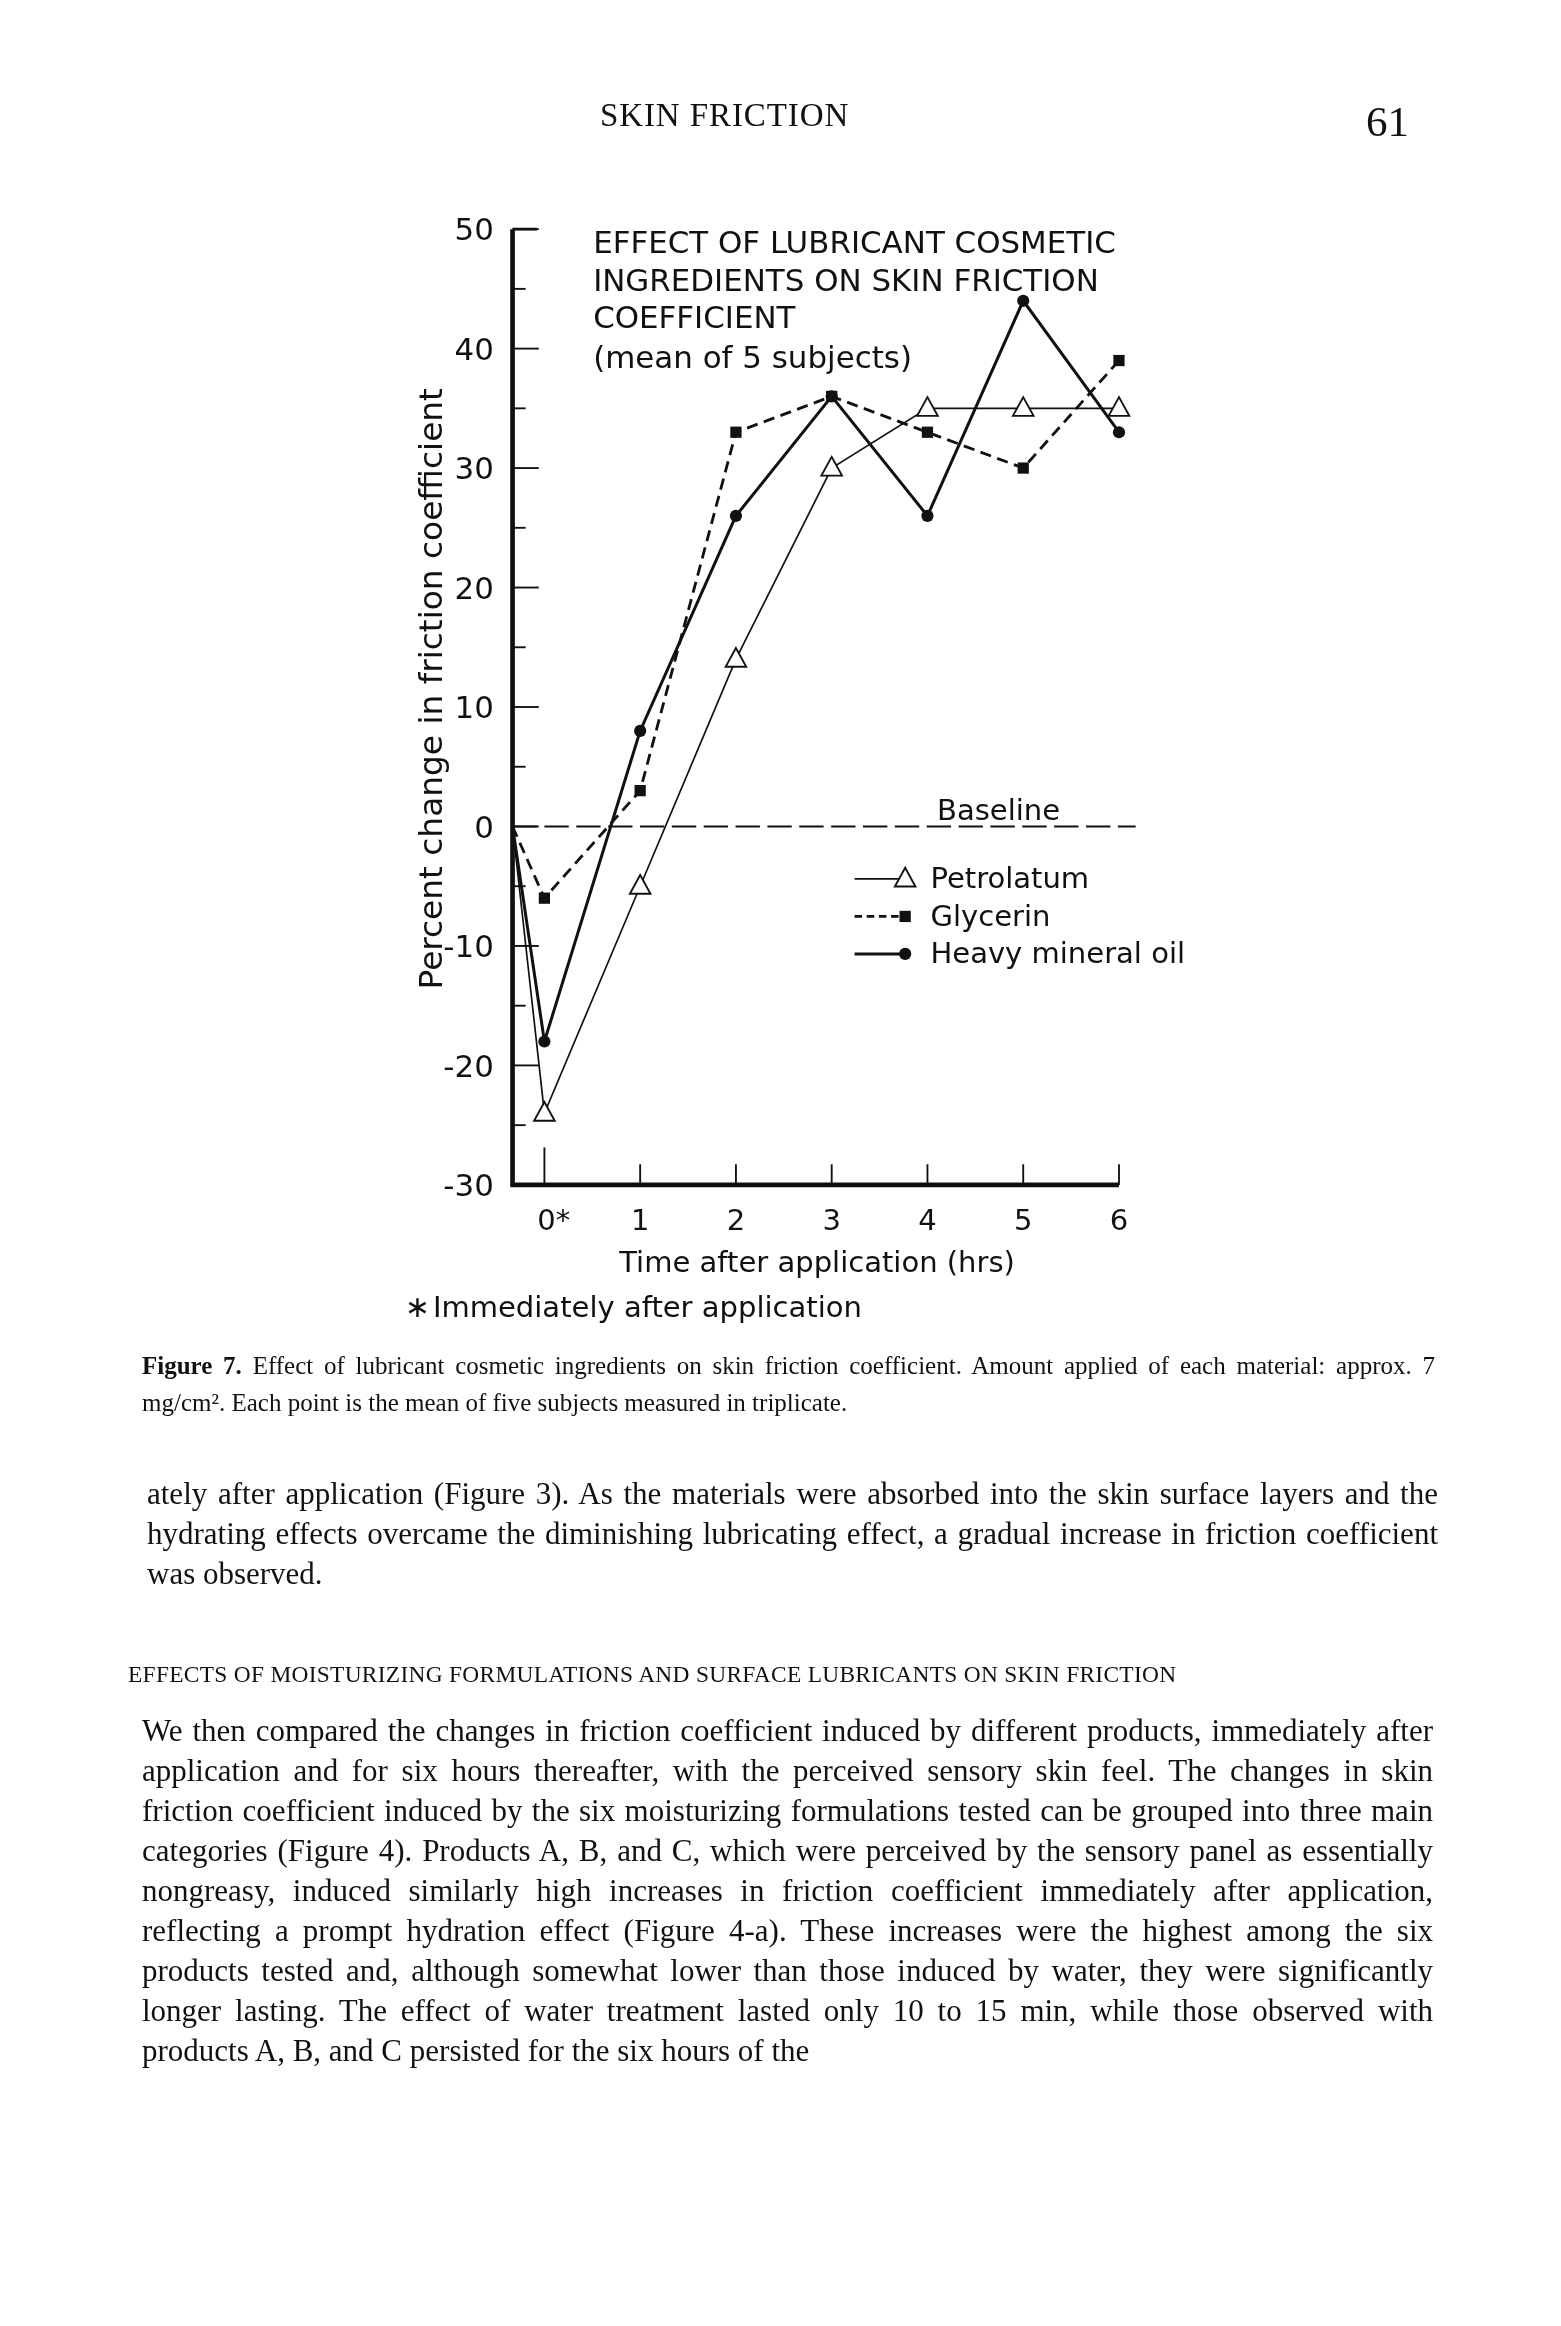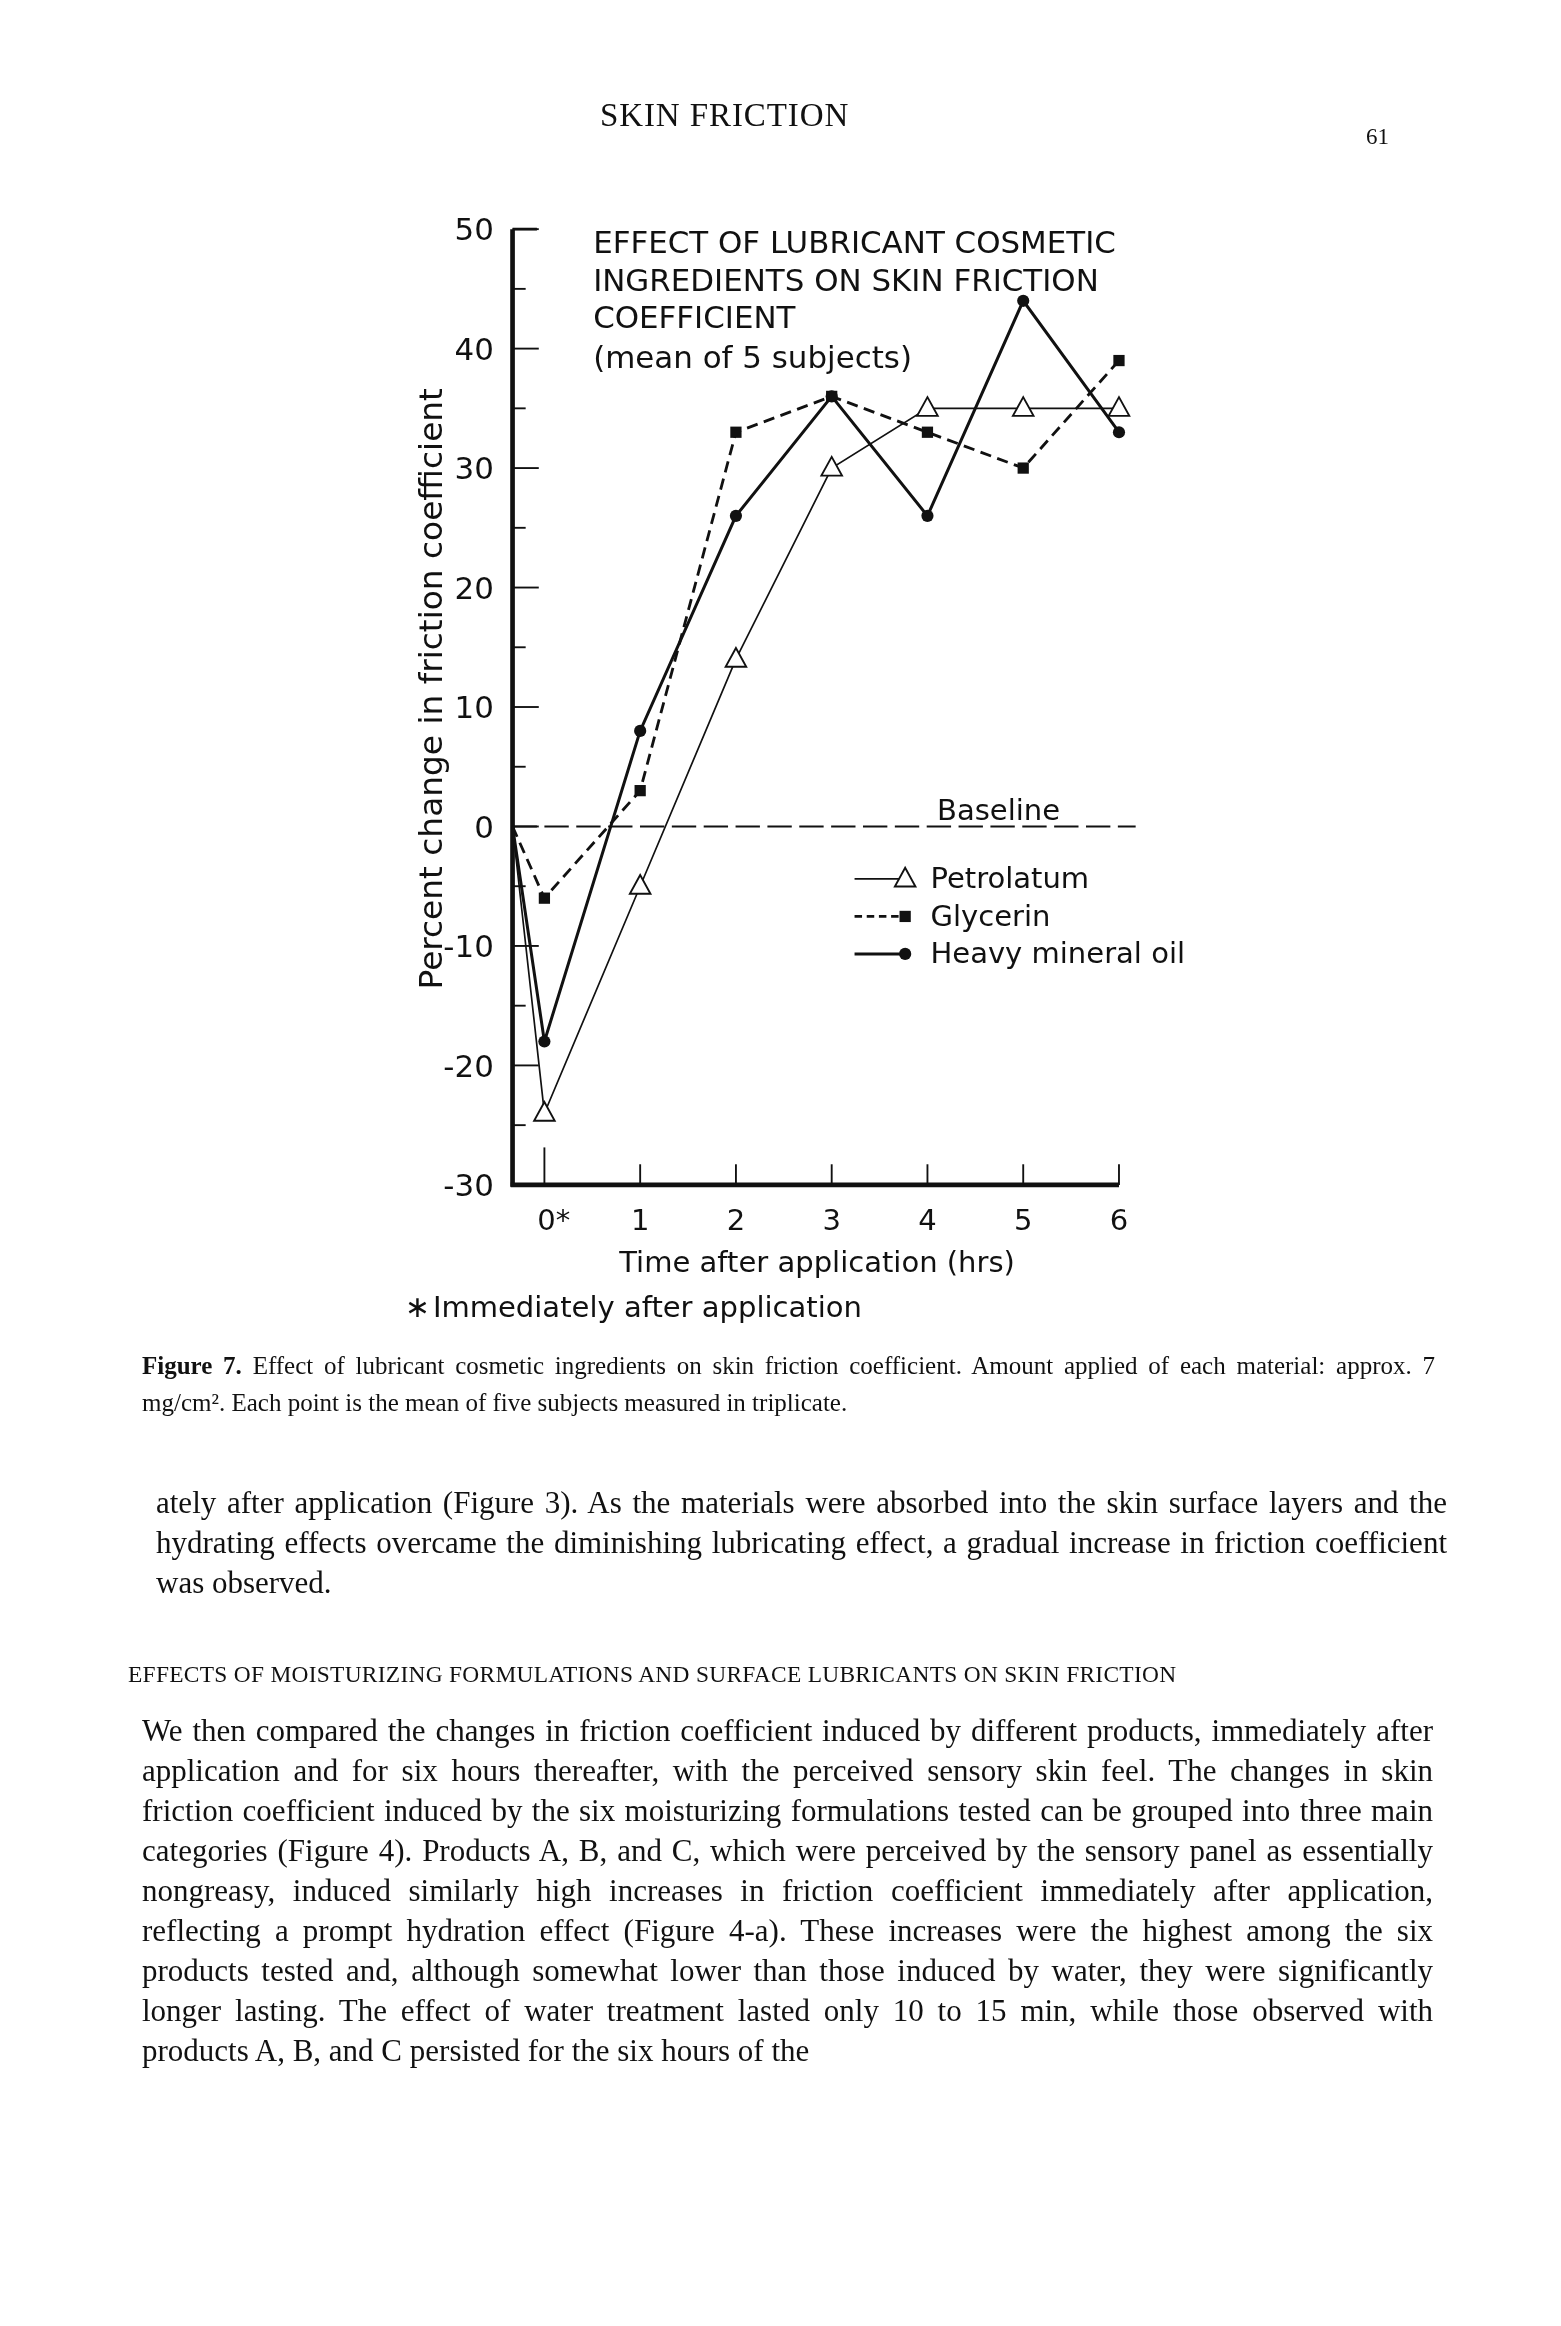--- a/index.html
+++ b/index.html
@@ -1,21 +1,21 @@
 <!DOCTYPE html>
 <html style="font-size:15px"><head>
 <meta charset="utf-8">
 <style>
   html, body { margin:0; padding:0; background:#ffffff; }
   body { width:1562px; height:2326px; position:relative; overflow:hidden; color:#111; }
   .abs { position:absolute; }
   .serif { font-family: "Liberation Serif", "DejaVu Serif", serif; }
   #running-head { left:0; top:97px; width:1562px; height:47px; }
   #running-title { position:absolute; left:600px; top:0; font-size:33px; letter-spacing:0.9px; }
-  #page-number { position:absolute; left:1366px; top:0; font-size:23px;margin-top:27px; }
+  #page-number { position:absolute; left:1366px; top:0; font-size:43px; }
   #chart { left:0; top:0; }
   .chart-text { font-family: "DejaVu Sans", "Liberation Sans", sans-serif; fill:#111; }
   #caption { left:142px; top:1347px; width:1293px; font-size:25px; line-height:37px; text-align:justify; }
   #caption b { font-weight:bold; }
   .body-p { left:142px; width:1291px; font-size:31px; line-height:40px; text-align:justify; text-align-last:left; }
   #section-heading { left:128px; top:1661px; width:1293px; font-size:23.4px; letter-spacing:0.3px; white-space:nowrap; }
 </style>
 </head>
 <body>
 
@@ -144,18 +144,18 @@
         <text x="993" y="1028" font-size="31" class="chart-text">Heavy mineral oil</text>
       </g>
     </g>
 </svg>
 
 <div id="caption" class="abs serif">
   <b>Figure 7.</b>
   <span>Effect of lubricant cosmetic ingredients on skin friction coefficient. Amount applied of each material: approx. 7 mg/cm². Each point is the mean of five subjects measured in triplicate.</span>
 </div>
 
-<p class="abs serif body-p" style="top:1469px; margin:14px;">ately after application (Figure 3). As the materials were absorbed into the skin surface layers and the hydrating effects overcame the diminishing lubricating effect, a gradual increase in friction coefficient was observed.</p>
+<p class="abs serif body-p" style="top:1469px; margin:5px;">ately after application (Figure 3). As the materials were absorbed into the skin surface layers and the hydrating effects overcame the diminishing lubricating effect, a gradual increase in friction coefficient was observed.</p>
 
 <div id="section-heading" class="abs serif">EFFECTS OF MOISTURIZING FORMULATIONS AND SURFACE LUBRICANTS ON SKIN FRICTION</div>
 
 <p class="abs serif body-p" style="top:1711px; margin:0;">We then compared the changes in friction coefficient induced by different products, immediately after application and for six hours thereafter, with the perceived sensory skin feel. The changes in skin friction coefficient induced by the six moisturizing formulations tested can be grouped into three main categories (Figure 4). Products A, B, and C, which were perceived by the sensory panel as essentially nongreasy, induced similarly high increases in friction coefficient immediately after application, reflecting a prompt hydration effect (Figure 4-a). These increases were the highest among the six products tested and, although somewhat lower than those induced by water, they were significantly longer lasting. The effect of water treatment lasted only 10 to 15 min, while those observed with products A, B, and C persisted for the six hours of the</p>
 
 
 </body></html>

